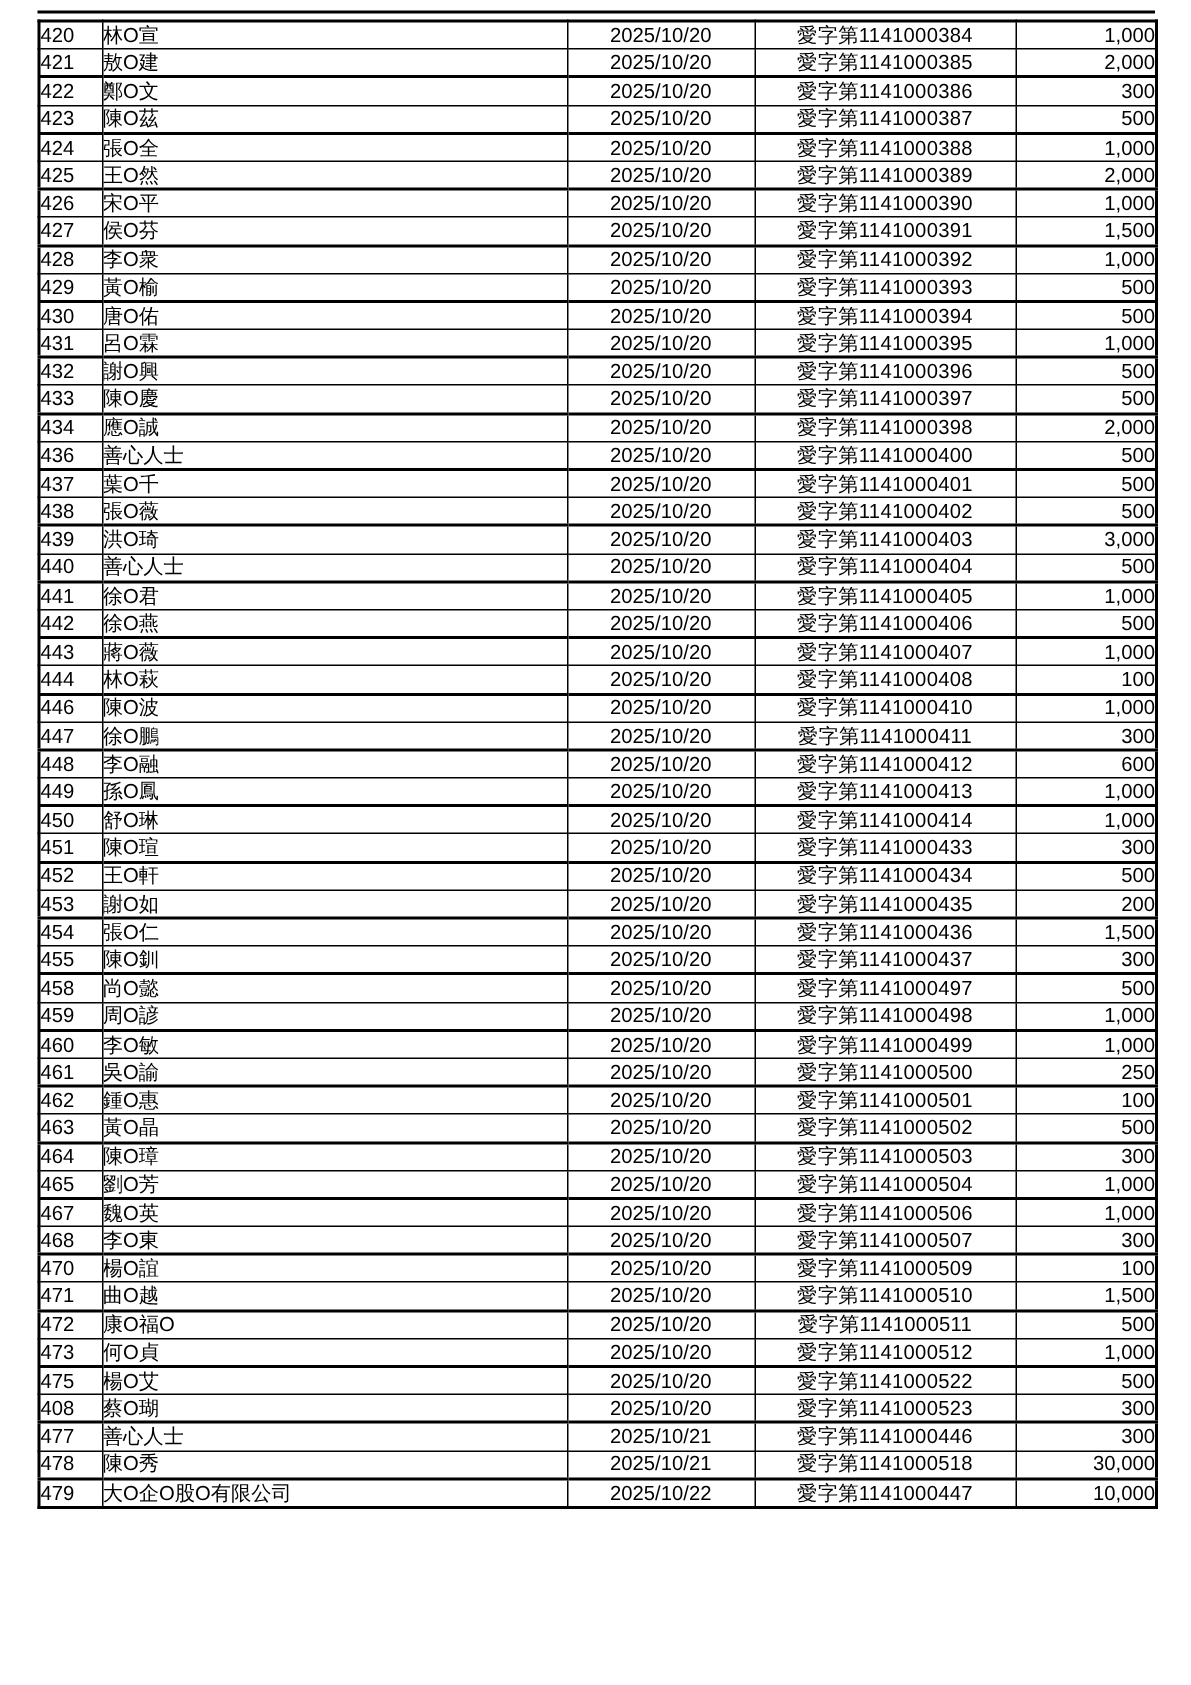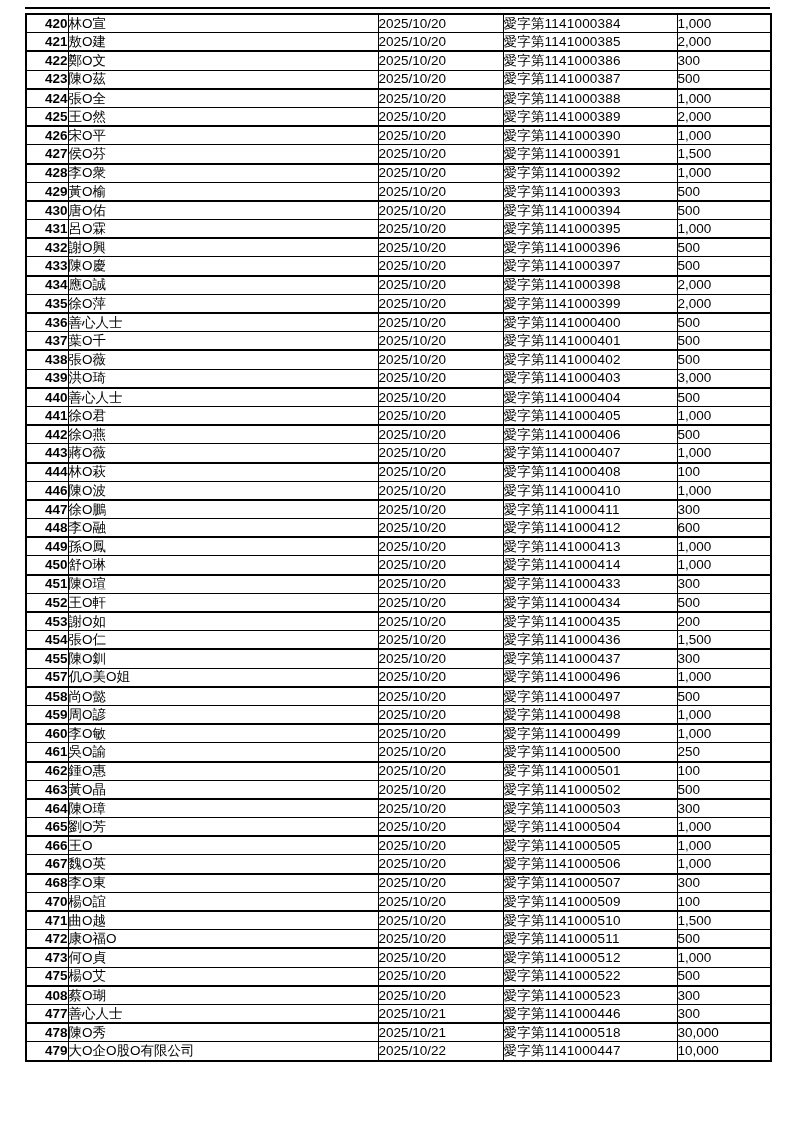--- a/index.html
+++ b/index.html
@@ -44,25 +44,25 @@
     font-size: 13.5px;
     line-height: 1;
     white-space: nowrap;
     overflow: hidden;
     vertical-align: middle;
   }
   
   table.donations tbody tr:nth-child(even) td {
     border-bottom-width: 2px;
   }
-  td.c-no      { text-align: right; font-weight: bold; }
+  td.c-no      { text-align: left; }
   td.c-name    { }
-  td.c-date    { }
-  td.c-receipt { letter-spacing: 0.2px; }
-  td.c-amount  { padding-right: 9px; margin-left: 16px; }
+  td.c-date    { text-align: center; }
+  td.c-receipt { text-align: center; letter-spacing: 0.2px; }
+  td.c-amount  { text-align: right; padding-right: 9px; margin-left: 16px; }
 </style>
 </head>
 <body>
 
 <div class="page">
   <div class="top-line"></div>
   <table class="donations">
     <colgroup>
       <col style="width:42px">
       <col style="width:310px">
@@ -170,27 +170,20 @@
     <td class="c-amount">500</td>
   </tr>
         <tr>
     <td class="c-no">434</td>
     <td class="c-name">應O誠</td>
     <td class="c-date">2025/10/20</td>
     <td class="c-receipt">愛字第1141000398</td>
     <td class="c-amount">2,000</td>
   </tr>
         <tr>
-    <td class="c-no">435</td>
-    <td class="c-name">徐O萍</td>
-    <td class="c-date">2025/10/20</td>
-    <td class="c-receipt">愛字第1141000399</td>
-    <td class="c-amount">2,000</td>
-  </tr>
-        <tr>
     <td class="c-no">436</td>
     <td class="c-name">善心人士</td>
     <td class="c-date">2025/10/20</td>
     <td class="c-receipt">愛字第1141000400</td>
     <td class="c-amount">500</td>
   </tr>
         <tr>
     <td class="c-no">437</td>
     <td class="c-name">葉O千</td>
     <td class="c-date">2025/10/20</td>
@@ -310,27 +303,20 @@
     <td class="c-amount">1,500</td>
   </tr>
         <tr>
     <td class="c-no">455</td>
     <td class="c-name">陳O釧</td>
     <td class="c-date">2025/10/20</td>
     <td class="c-receipt">愛字第1141000437</td>
     <td class="c-amount">300</td>
   </tr>
         <tr>
-    <td class="c-no">457</td>
-    <td class="c-name">仉O美O姐</td>
-    <td class="c-date">2025/10/20</td>
-    <td class="c-receipt">愛字第1141000496</td>
-    <td class="c-amount">1,000</td>
-  </tr>
-        <tr>
     <td class="c-no">458</td>
     <td class="c-name">尚O懿</td>
     <td class="c-date">2025/10/20</td>
     <td class="c-receipt">愛字第1141000497</td>
     <td class="c-amount">500</td>
   </tr>
         <tr>
     <td class="c-no">459</td>
     <td class="c-name">周O諺</td>
     <td class="c-date">2025/10/20</td>
@@ -370,27 +356,20 @@
     <td class="c-name">陳O璋</td>
     <td class="c-date">2025/10/20</td>
     <td class="c-receipt">愛字第1141000503</td>
     <td class="c-amount">300</td>
   </tr>
         <tr>
     <td class="c-no">465</td>
     <td class="c-name">劉O芳</td>
     <td class="c-date">2025/10/20</td>
     <td class="c-receipt">愛字第1141000504</td>
-    <td class="c-amount">1,000</td>
-  </tr>
-        <tr>
-    <td class="c-no">466</td>
-    <td class="c-name">王O</td>
-    <td class="c-date">2025/10/20</td>
-    <td class="c-receipt">愛字第1141000505</td>
     <td class="c-amount">1,000</td>
   </tr>
         <tr>
     <td class="c-no">467</td>
     <td class="c-name">魏O英</td>
     <td class="c-date">2025/10/20</td>
     <td class="c-receipt">愛字第1141000506</td>
     <td class="c-amount">1,000</td>
   </tr>
         <tr>

